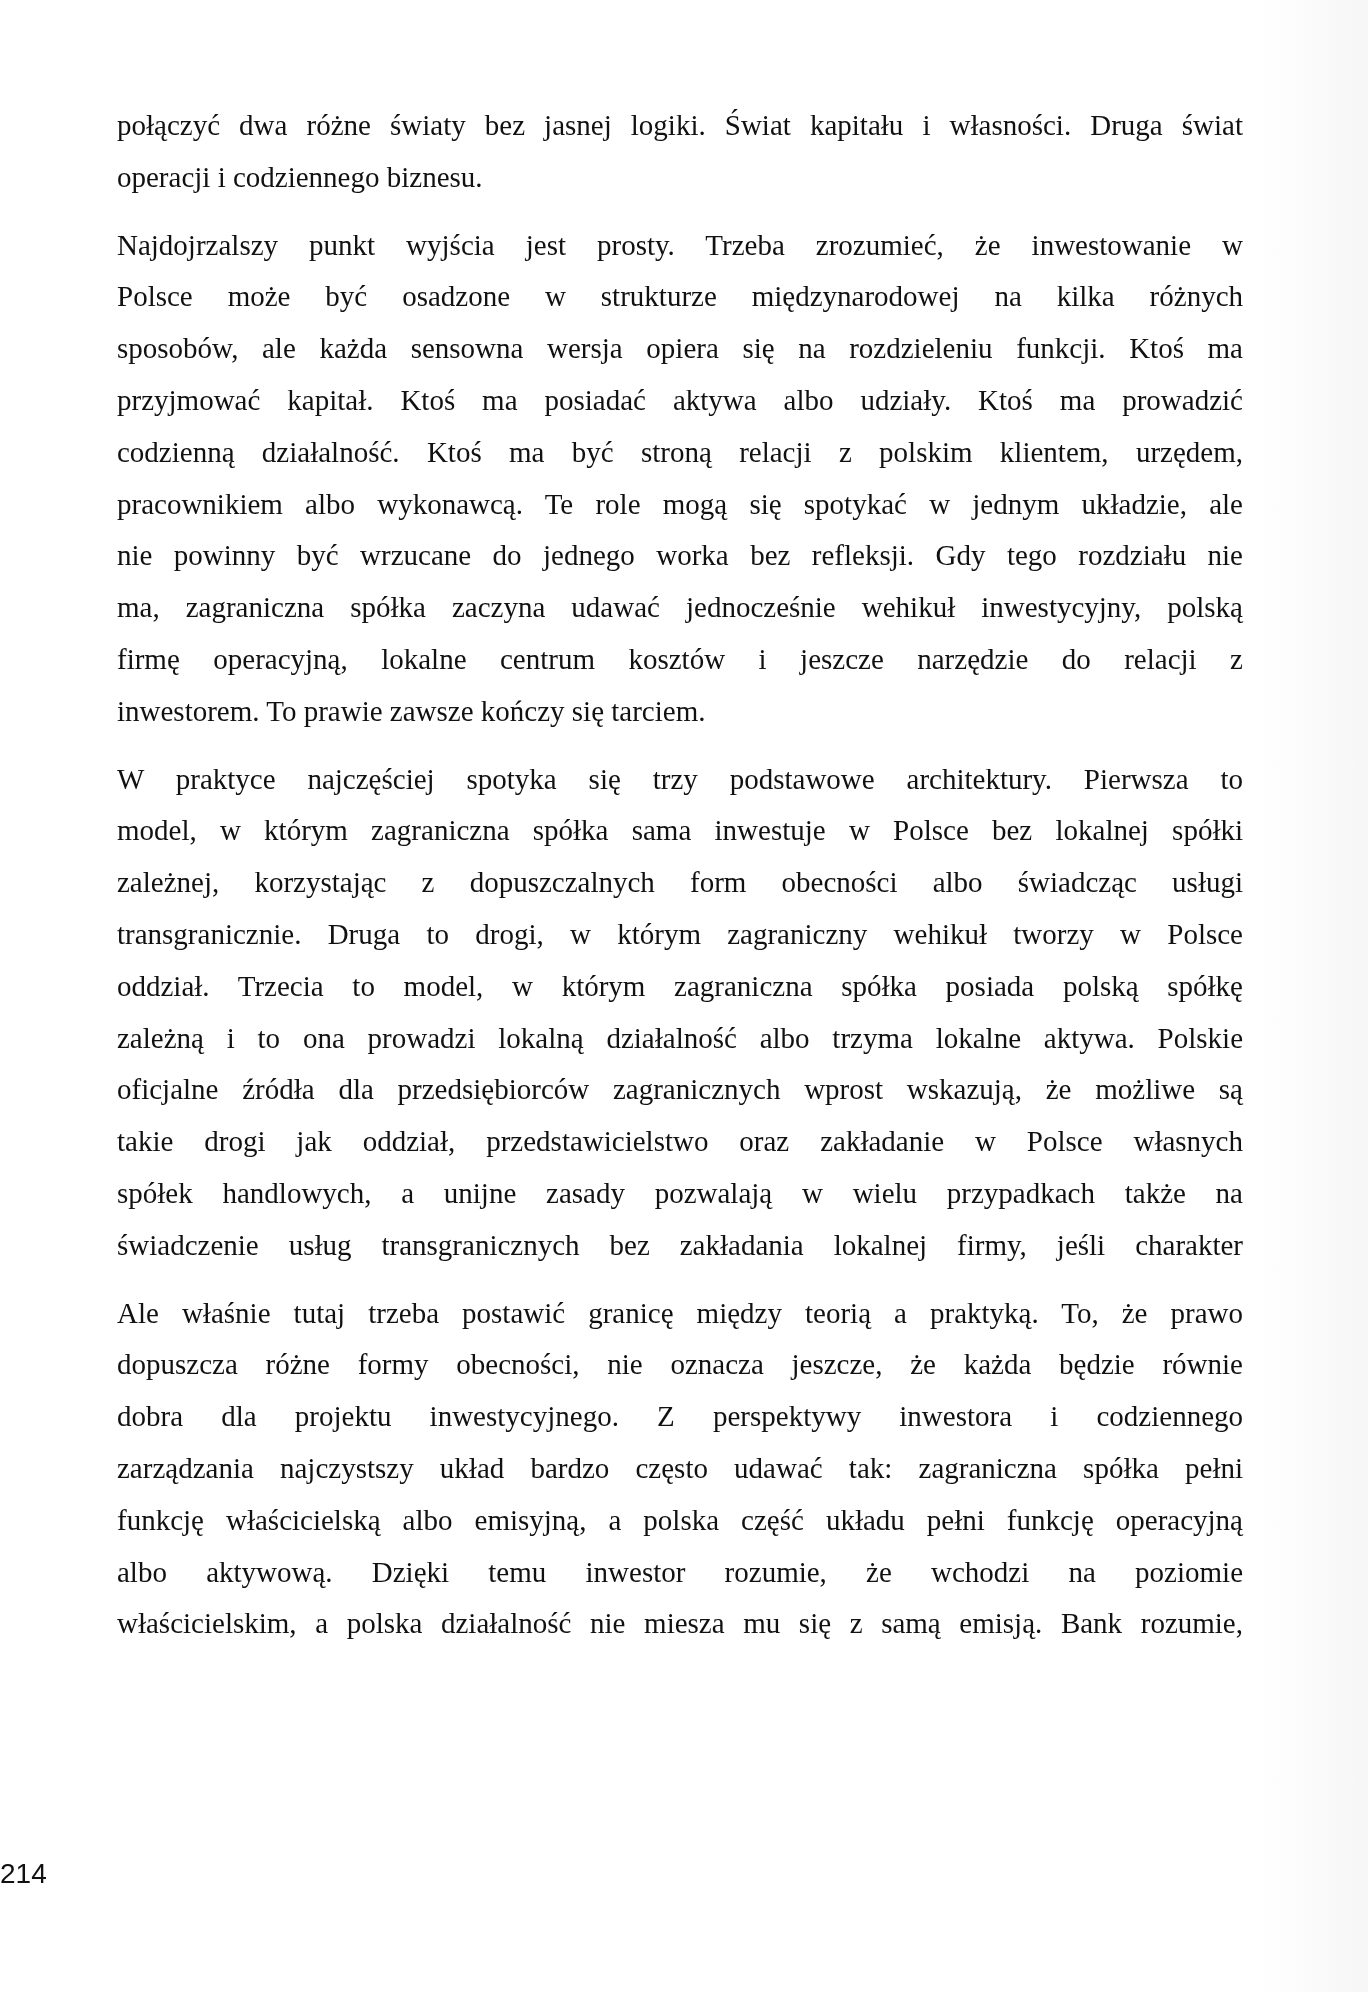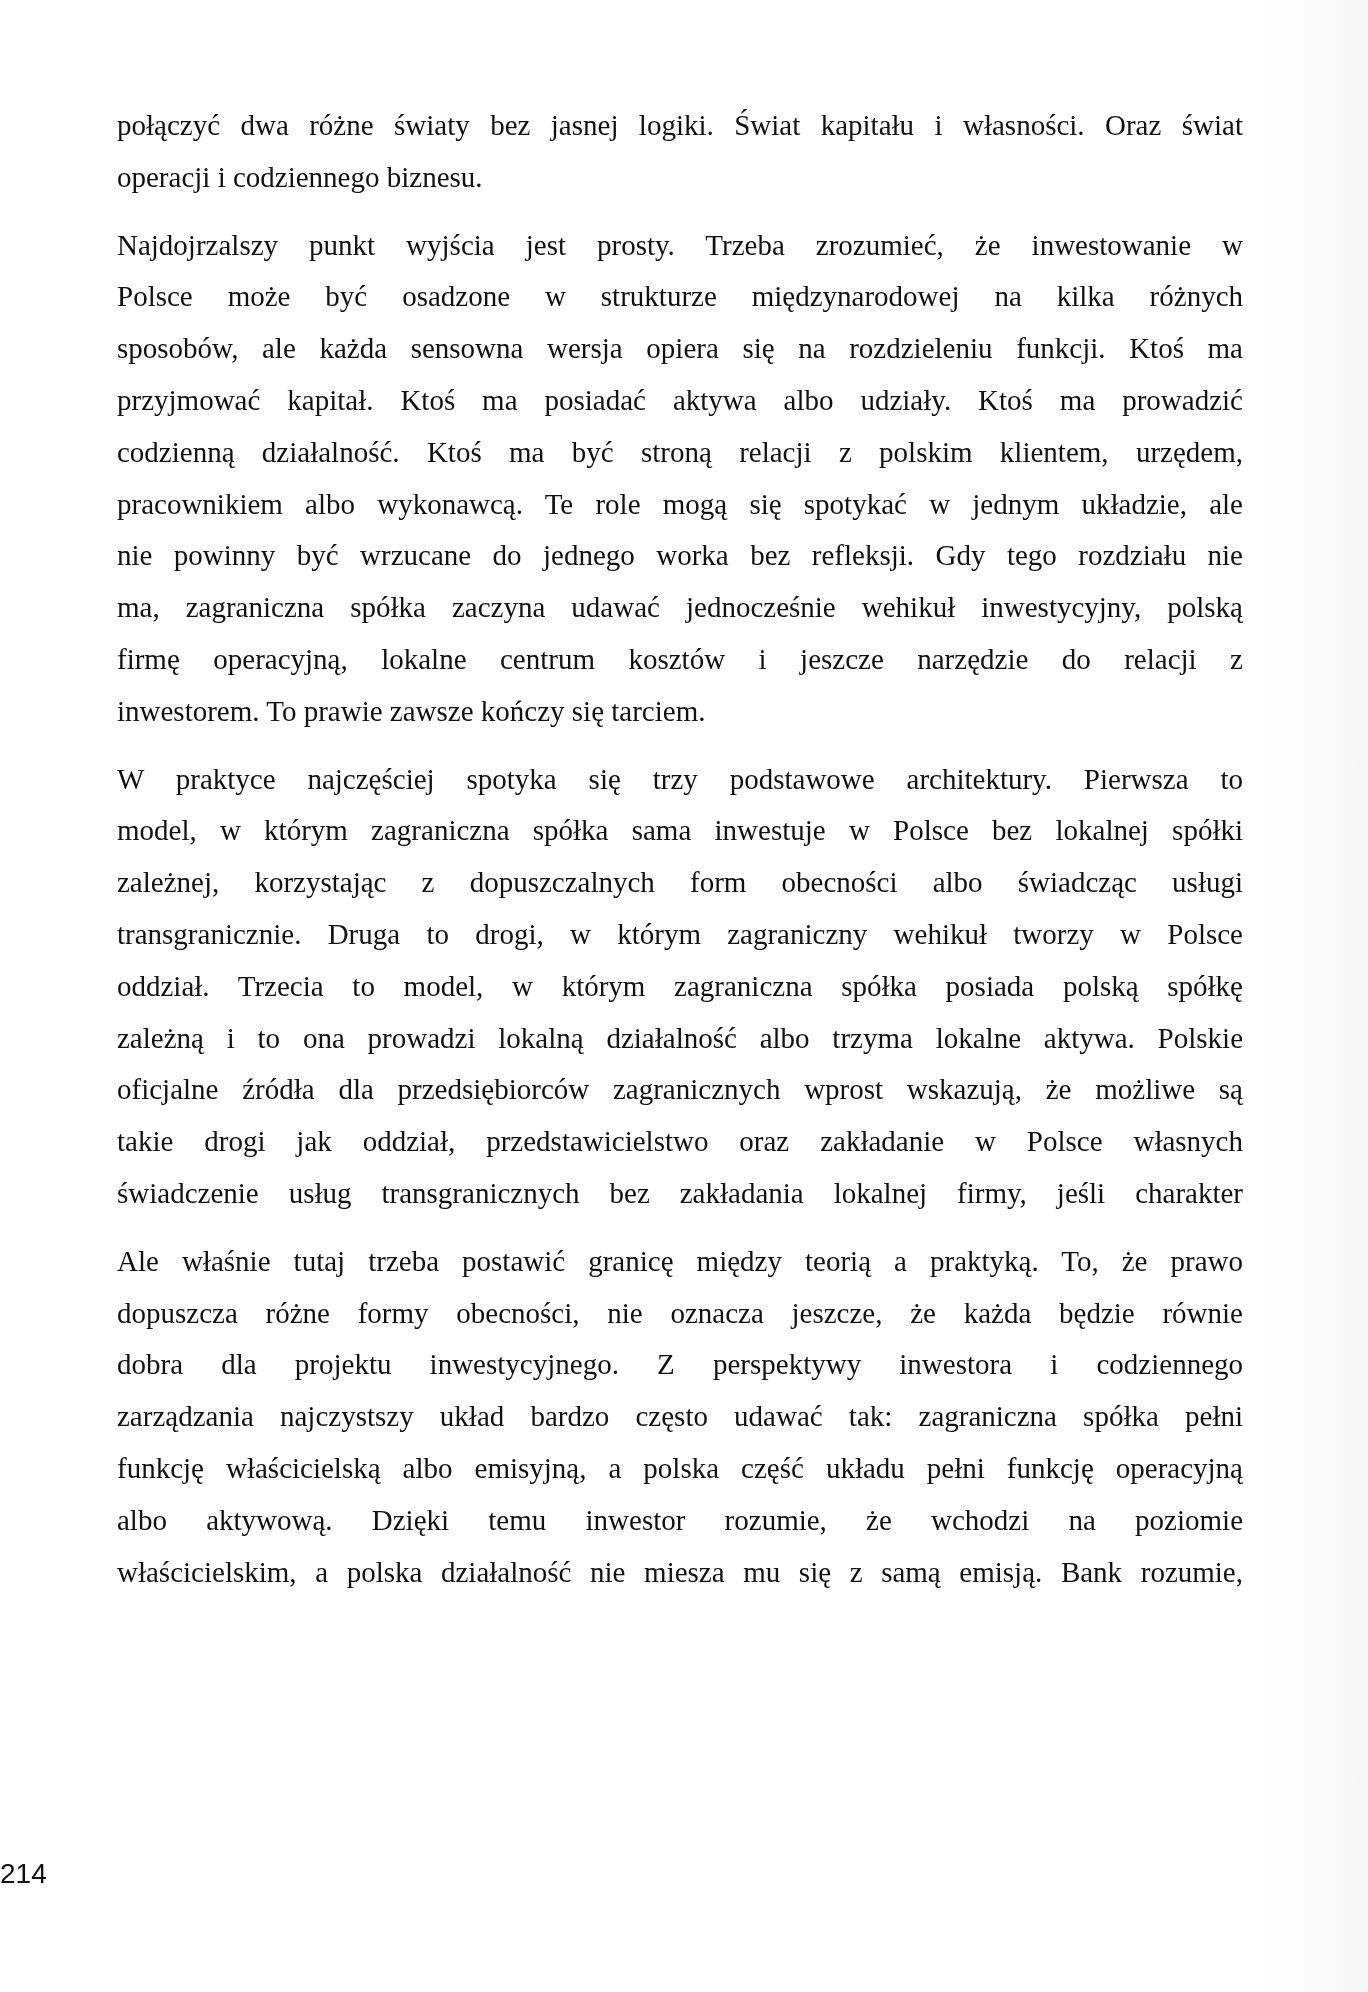--- a/index.html
+++ b/index.html
@@ -44,21 +44,21 @@
       font-family: "Liberation Sans", "DejaVu Sans", sans-serif;
       font-size: 28px;
       color: #111111;
     }
   </style>
 </head>
 <body>
 
 <main class="page-body">
   <p class="paragraph">
-    <span class="line">połączyć dwa różne światy bez jasnej logiki. Świat kapitału i własności. Oraz świat</span>
+    <span class="line">połączyć dwa różne światy bez jasnej logiki. Świat kapitału i własności. Druga świat</span>
     <span class="line last">operacji i codziennego biznesu.</span>
   </p>
 
   <p class="paragraph">
     <span class="line">Najdojrzalszy punkt wyjścia jest prosty. Trzeba zrozumieć, że inwestowanie w</span>
     <span class="line">Polsce może być osadzone w strukturze międzynarodowej na kilka różnych</span>
     <span class="line">sposobów, ale każda sensowna wersja opiera się na rozdzieleniu funkcji. Ktoś ma</span>
     <span class="line">przyjmować kapitał. Ktoś ma posiadać aktywa albo udziały. Ktoś ma prowadzić</span>
     <span class="line">codzienną działalność. Ktoś ma być stroną relacji z polskim klientem, urzędem,</span>
     <span class="line">pracownikiem albo wykonawcą. Te role mogą się spotykać w jednym układzie, ale</span>
@@ -70,20 +70,21 @@
 
   <p class="paragraph">
     <span class="line">W praktyce najczęściej spotyka się trzy podstawowe architektury. Pierwsza to</span>
     <span class="line">model, w którym zagraniczna spółka sama inwestuje w Polsce bez lokalnej spółki</span>
     <span class="line">zależnej, korzystając z dopuszczalnych form obecności albo świadcząc usługi</span>
     <span class="line">transgranicznie. Druga to drogi, w którym zagraniczny wehikuł tworzy w Polsce</span>
     <span class="line">oddział. Trzecia to model, w którym zagraniczna spółka posiada polską spółkę</span>
     <span class="line">zależną i to ona prowadzi lokalną działalność albo trzyma lokalne aktywa. Polskie</span>
     <span class="line">oficjalne źródła dla przedsiębiorców zagranicznych wprost wskazują, że możliwe są</span>
     <span class="line">takie drogi jak oddział, przedstawicielstwo oraz zakładanie w Polsce własnych</span>
+    <span class="line">spółek handlowych, a unijne zasady pozwalają w wielu przypadkach także na</span>
     <span class="line">świadczenie usług transgranicznych bez zakładania lokalnej firmy, jeśli charakter</span>
   </p>
 
   <p class="paragraph">
     <span class="line">Ale właśnie tutaj trzeba postawić granicę między teorią a praktyką. To, że prawo</span>
     <span class="line">dopuszcza różne formy obecności, nie oznacza jeszcze, że każda będzie równie</span>
     <span class="line">dobra dla projektu inwestycyjnego. Z perspektywy inwestora i codziennego</span>
     <span class="line">zarządzania najczystszy układ bardzo często udawać tak: zagraniczna spółka pełni</span>
     <span class="line">funkcję właścicielską albo emisyjną, a polska część układu pełni funkcję operacyjną</span>
     <span class="line">albo aktywową. Dzięki temu inwestor rozumie, że wchodzi na poziomie</span>

